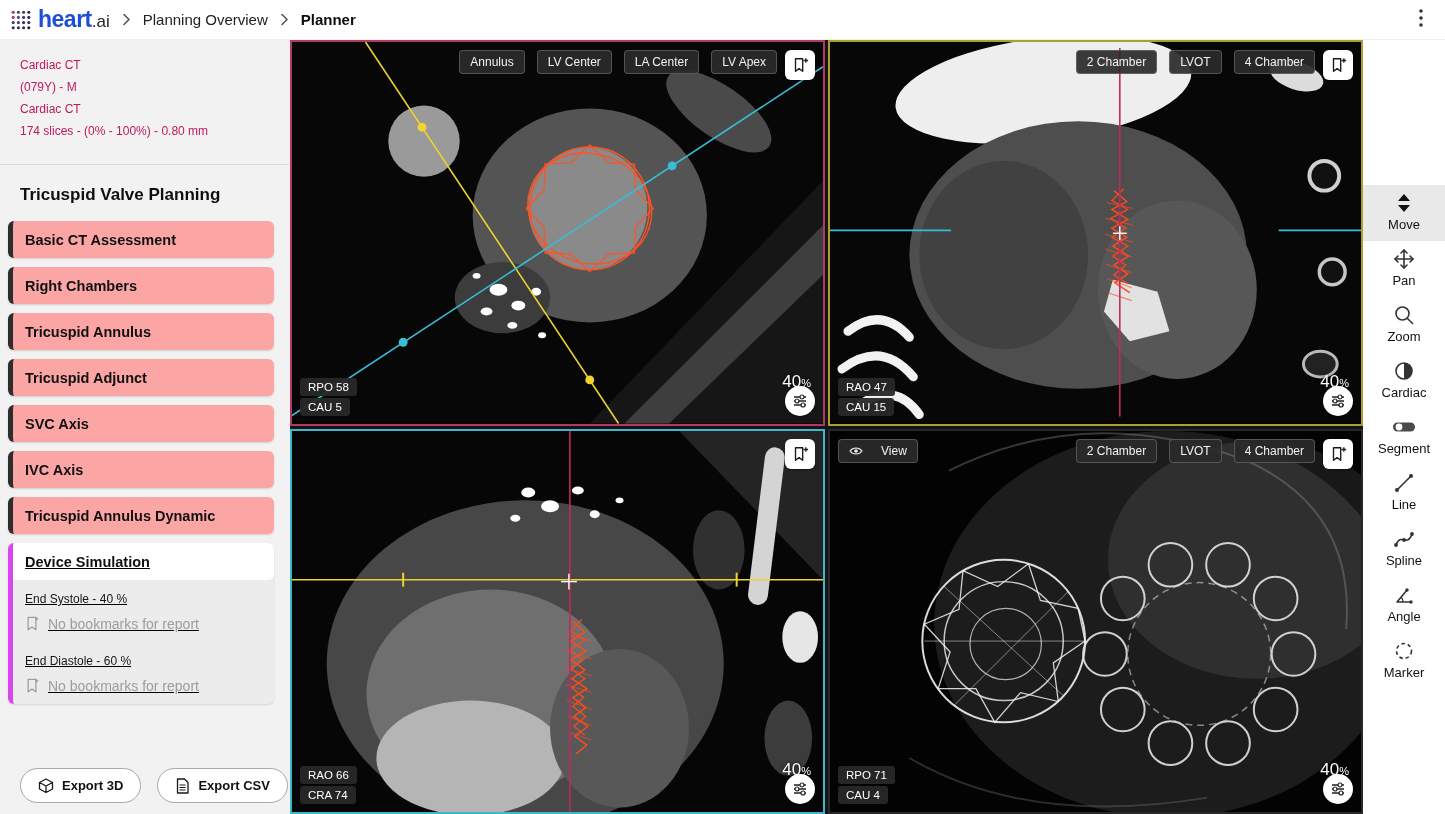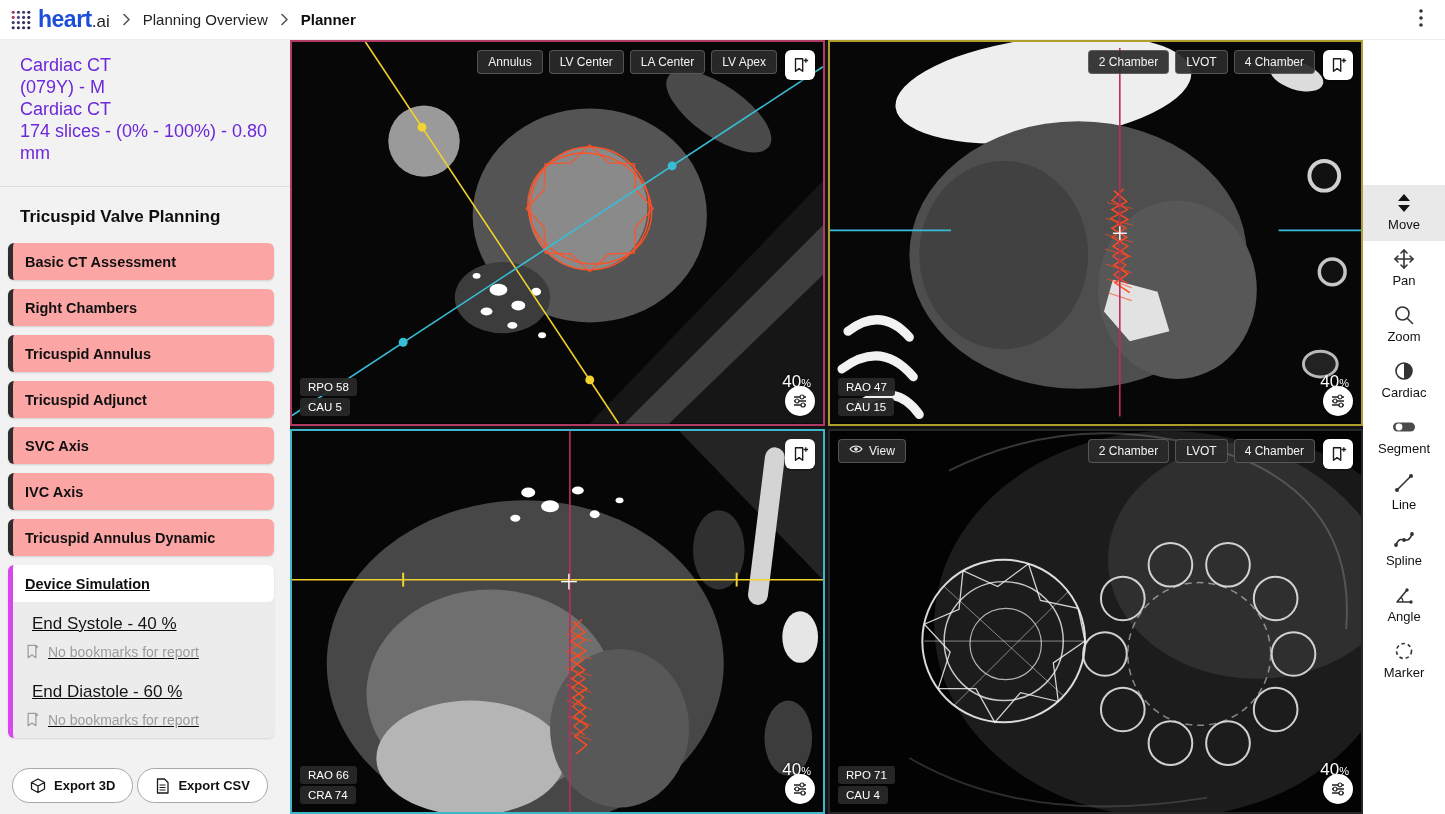--- a/index.html
+++ b/index.html
@@ -16,43 +16,43 @@
   .crumb.current { font-weight:700; color:#0d0d0d; }
   .kebab { margin-left:auto; cursor:pointer; padding:4px 6px; }
 
   
   .body { flex:1; display:flex; min-height:0; }
   .sidebar { width:290px; flex:0 0 290px; background:#f2f2f2; position:relative; display:flex; flex-direction:column; overflow:hidden; }
   .main { flex:1; min-width:0; background:#141414; display:grid; grid-template-columns:1fr 1fr; grid-template-rows:1fr 1fr; gap:3px; }
   .toolbar { width:82px; flex:0 0 82px; background:#fff; padding-top:145px; display:flex; flex-direction:column; }
 
   
-  .patient { padding:14px 20px 22px; color:#6d28d9; font-size:18px; line-height:22px; }
+  .patient { padding:14px 20px 22px; color:#be185d; font-size:12px; line-height:22px; }
   .divider { border:none; border-top:1px solid #dcdcdc; }
   .section-title { padding:20px 20px 16px; font-size:17px; font-weight:700; color:#0f0f0f; }
   .steps { padding:0 16px 0 8px; flex:1; overflow:hidden; }
   .step-card { background:#fca5a5; border-left:5px solid #2d2d2d; border-radius:6px; box-shadow:0 1px 2px rgba(0,0,0,.14); height:37px; display:flex; align-items:center; padding-left:12px; margin-bottom:9px; font-size:14.5px; font-weight:700; color:#101010; cursor:pointer; }
   .device-group { border-left:5px solid #d946ef; border-radius:6px; background:#ececec; box-shadow:0 1px 2px rgba(0,0,0,.12); overflow:hidden;text-decoration:underline; }
   .dg-header { background:#fff; height:37px; display:flex; align-items:center; padding-left:12px; font-size:14.5px; font-weight:700; color:#101010; cursor:pointer; border-radius:0 6px 6px 0; }
-  .phase-label { padding:12px 19px 2px; font-size:17px; color:#151515; cursor:pointer; }
+  .phase-label { padding:12px 12px 2px; font-size:12px; color:#151515; cursor:pointer; }
   .bm-row { display:flex; align-items:center; gap:9px; padding:7px 12px 10px; color:#9c9c9c; font-size:14px; }
-  .export-bar { position:absolute; left:12px; bottom:11px; display:flex; gap:4px; z-index:5; }
+  .export-bar { position:absolute; left:20px; bottom:11px; display:flex; gap:16px; z-index:5; }
   .export-btn { display:flex; align-items:center; gap:8px; height:35px; padding:0 17px; background:#fff; border:1px solid #a8a8a8; border-radius:18px; font-size:13px; font-weight:700; color:#111; font-family:inherit; cursor:pointer; }
 
   
   .vp { position:relative; overflow:hidden; background:#000; border:2px solid #000; }
   .vp.tl { border-color:#b03a64; }
   .vp.tr { border-color:#ad9e2e; }
   .vp.bl { border-color:#3fb6c9; }
   .vp.br { border-color:#282828; }
   .scene { position:absolute; inset:0; width:100%; height:100%; display:block; }
-  .tag-row { position:absolute; top:8px; right:46px; display:flex; gap:6px; }
+  .tag-row { position:absolute; top:8px; right:46px; display:flex; gap:12px; }
   .tag { background:rgba(42,42,42,.92); border:1px solid rgba(140,140,140,.45); color:#f2f2f2; font-size:12px; line-height:1; padding:5px 10px; border-radius:4px; white-space:nowrap; cursor:pointer; }
   .bm-btn { position:absolute; top:8px; right:8px; width:30px; height:30px; background:#fff; border:none; border-radius:6px; display:flex; align-items:center; justify-content:center; box-shadow:0 1px 2px rgba(0,0,0,.45); cursor:pointer; }
-  .view-badge { position:absolute; top:8px; left:8px; display:flex; gap:6px; background:rgba(42,42,42,.92); border:1px solid rgba(140,140,140,.45); color:#f2f2f2; font-size:12px; padding:4px 10px; border-radius:4px; cursor:pointer; }
+  .view-badge { position:absolute; top:8px; left:8px; display:flex; align-items:center; gap:18px; background:rgba(42,42,42,.92); border:1px solid rgba(140,140,140,.45); color:#f2f2f2; font-size:12px; padding:4px 10px; border-radius:4px; cursor:pointer; }
   .orient { position:absolute; left:8px; bottom:8px; display:flex; flex-direction:column; gap:2px; align-items:flex-start; }
   .orient-pill { background:rgba(40,40,40,.95); color:#fff; font-size:11.5px; padding:3px 8px; border-radius:3px; }
   .pct { position:absolute; right:12px; bottom:32px; color:#fff; font-size:17px; text-shadow:0 0 3px #000; }
   .pct-unit { font-size:11px; }
   .wl-btn { position:absolute; right:8px; bottom:8px; width:30px; height:30px; border-radius:50%; background:#fff; border:none; display:flex; align-items:center; justify-content:center; box-shadow:0 1px 2px rgba(0,0,0,.45); cursor:pointer; }
 
   
   .tool { display:flex; flex-direction:column; align-items:center; gap:3px; padding:7px 0 9px; cursor:pointer; }
   .tool.active { background:#e9e9e9; }
   .tool-label { font-size:13px; color:#111; }

